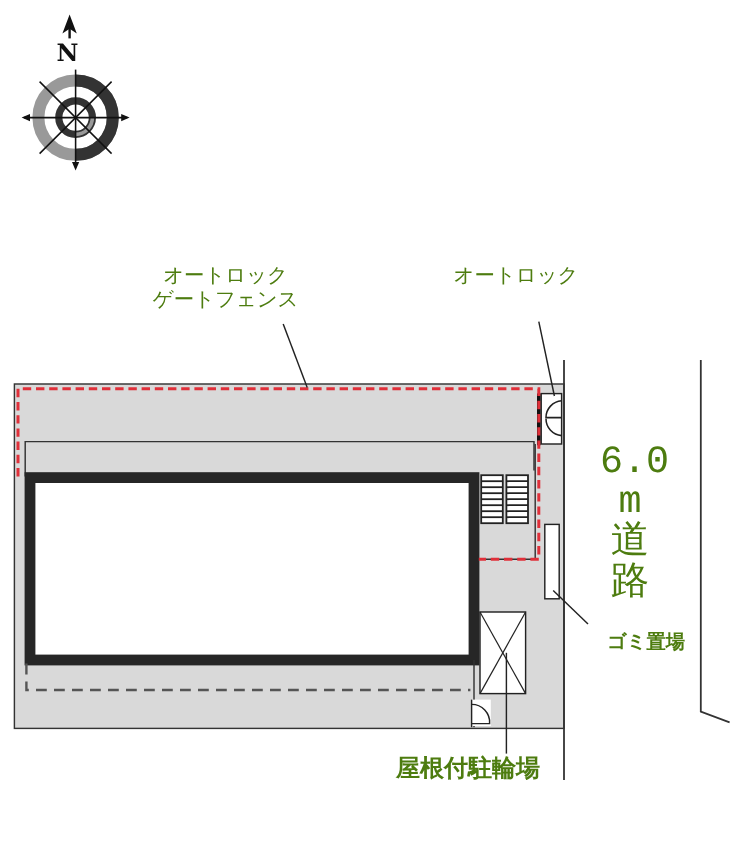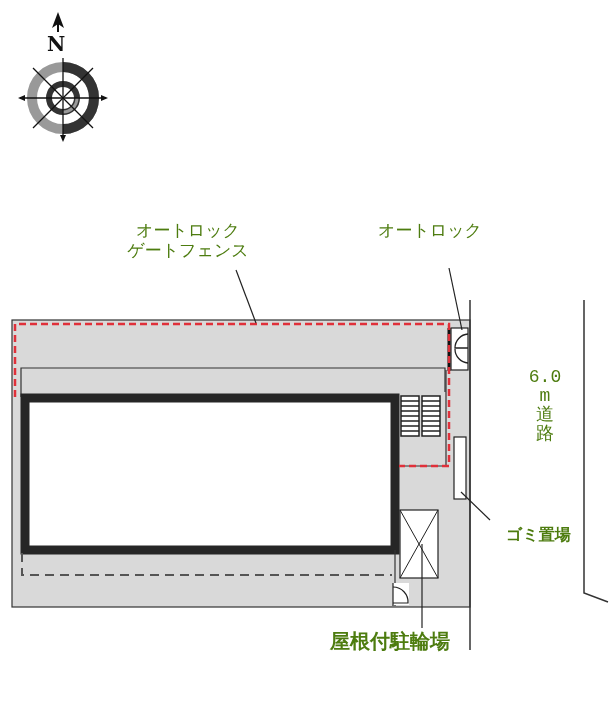--- a/index.html
+++ b/index.html
@@ -1,21 +1,21 @@
 <!DOCTYPE html>
 <html><head>
   <meta charset="utf-8">
   <style>
     html, body { margin: 0; padding: 0; background: #ffffff; }
     body { width: 612px; height: 720px; position: relative; overflow: hidden; font-family: "DejaVu Sans", sans-serif; }
     svg.map { position: absolute; left: 0; top: 0; }
     .lbl { position: absolute; color: #4d7c0f; font-family: Liberation Mono, monospace; text-align: center; white-space: nowrap; line-height: 1.15; }
     .lbl-fence { left: 108px; top: 222px; width: 160px; font-size: 17px; }
     .lbl-gate { left: 360px; top: 222px; width: 140px; font-size: 17px; }
-    .lbl-road { left: 520px; top: 368px; width: 50px; font-size: 18px; line-height: 1.05; }
+    .lbl-road { left: 500px; top: 368px; width: 50px; font-size: 32px; line-height: 1.05; }
     .lbl-road .ch { display: block; }
     .lbl-garbage { left: 490px; top: 527px; font-size: 16px; font-weight: bold; margin-left: 16px; }
     .lbl-bike { left: 330px; top: 631px; font-size: 20px; font-weight: bold; }
     .compass-n { position: absolute; left: 47px; top: 32px; font-family: "DejaVu Serif", serif; font-weight: bold; font-size: 20px; color: #111; }
   </style>
 </head>
 <body>
 
 <svg class="map" width="612" height="720" viewBox="0 0 612 720">
 

